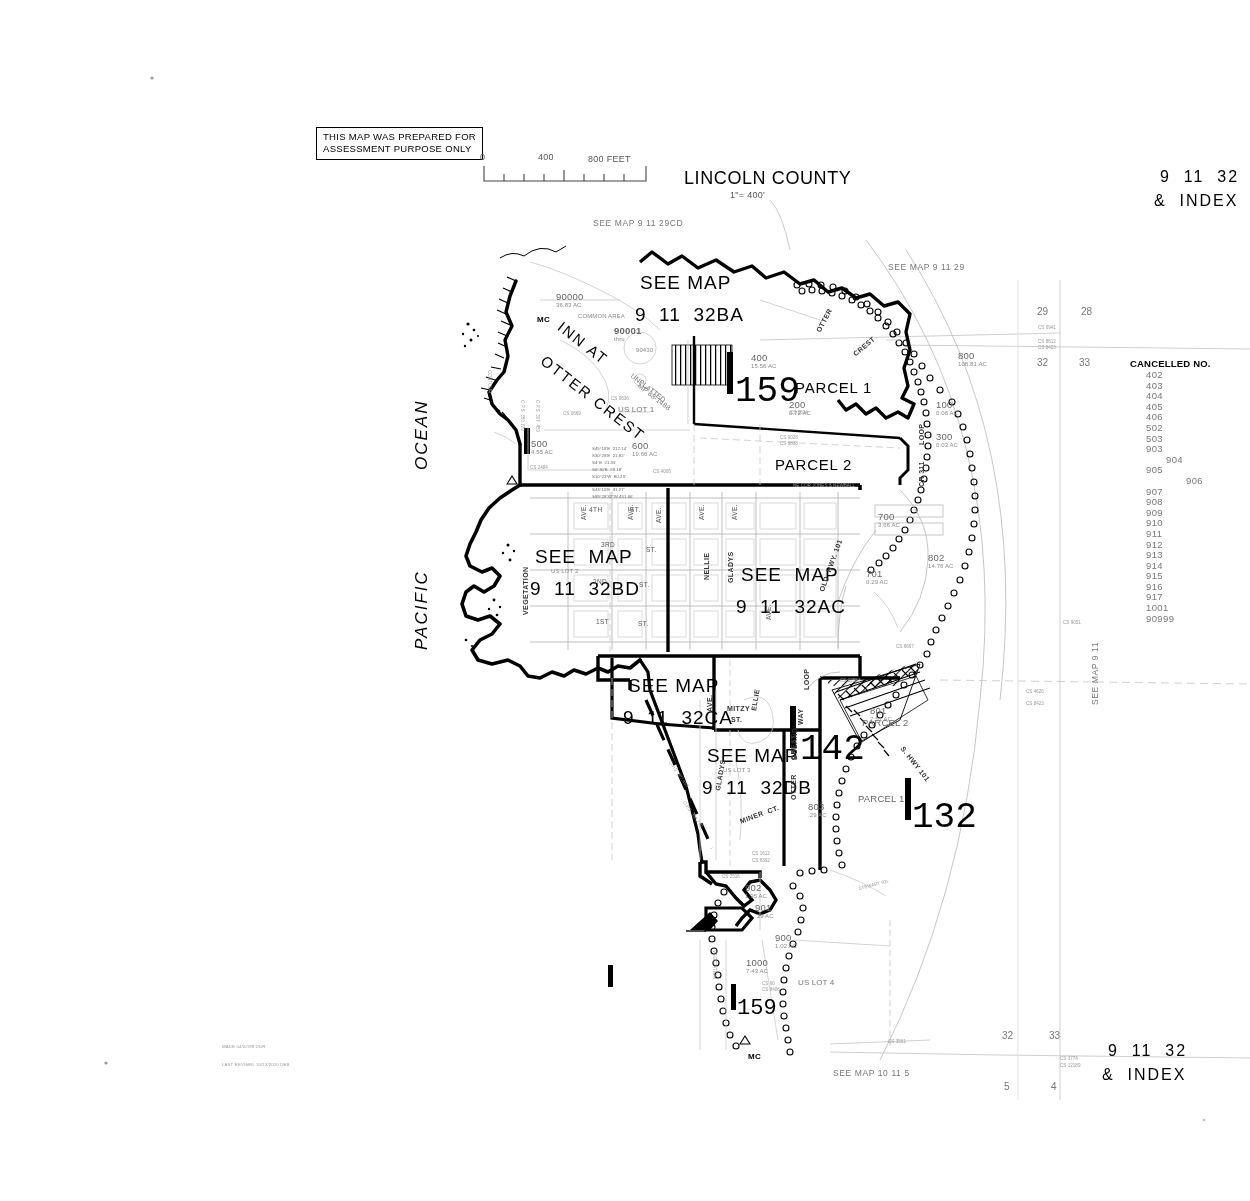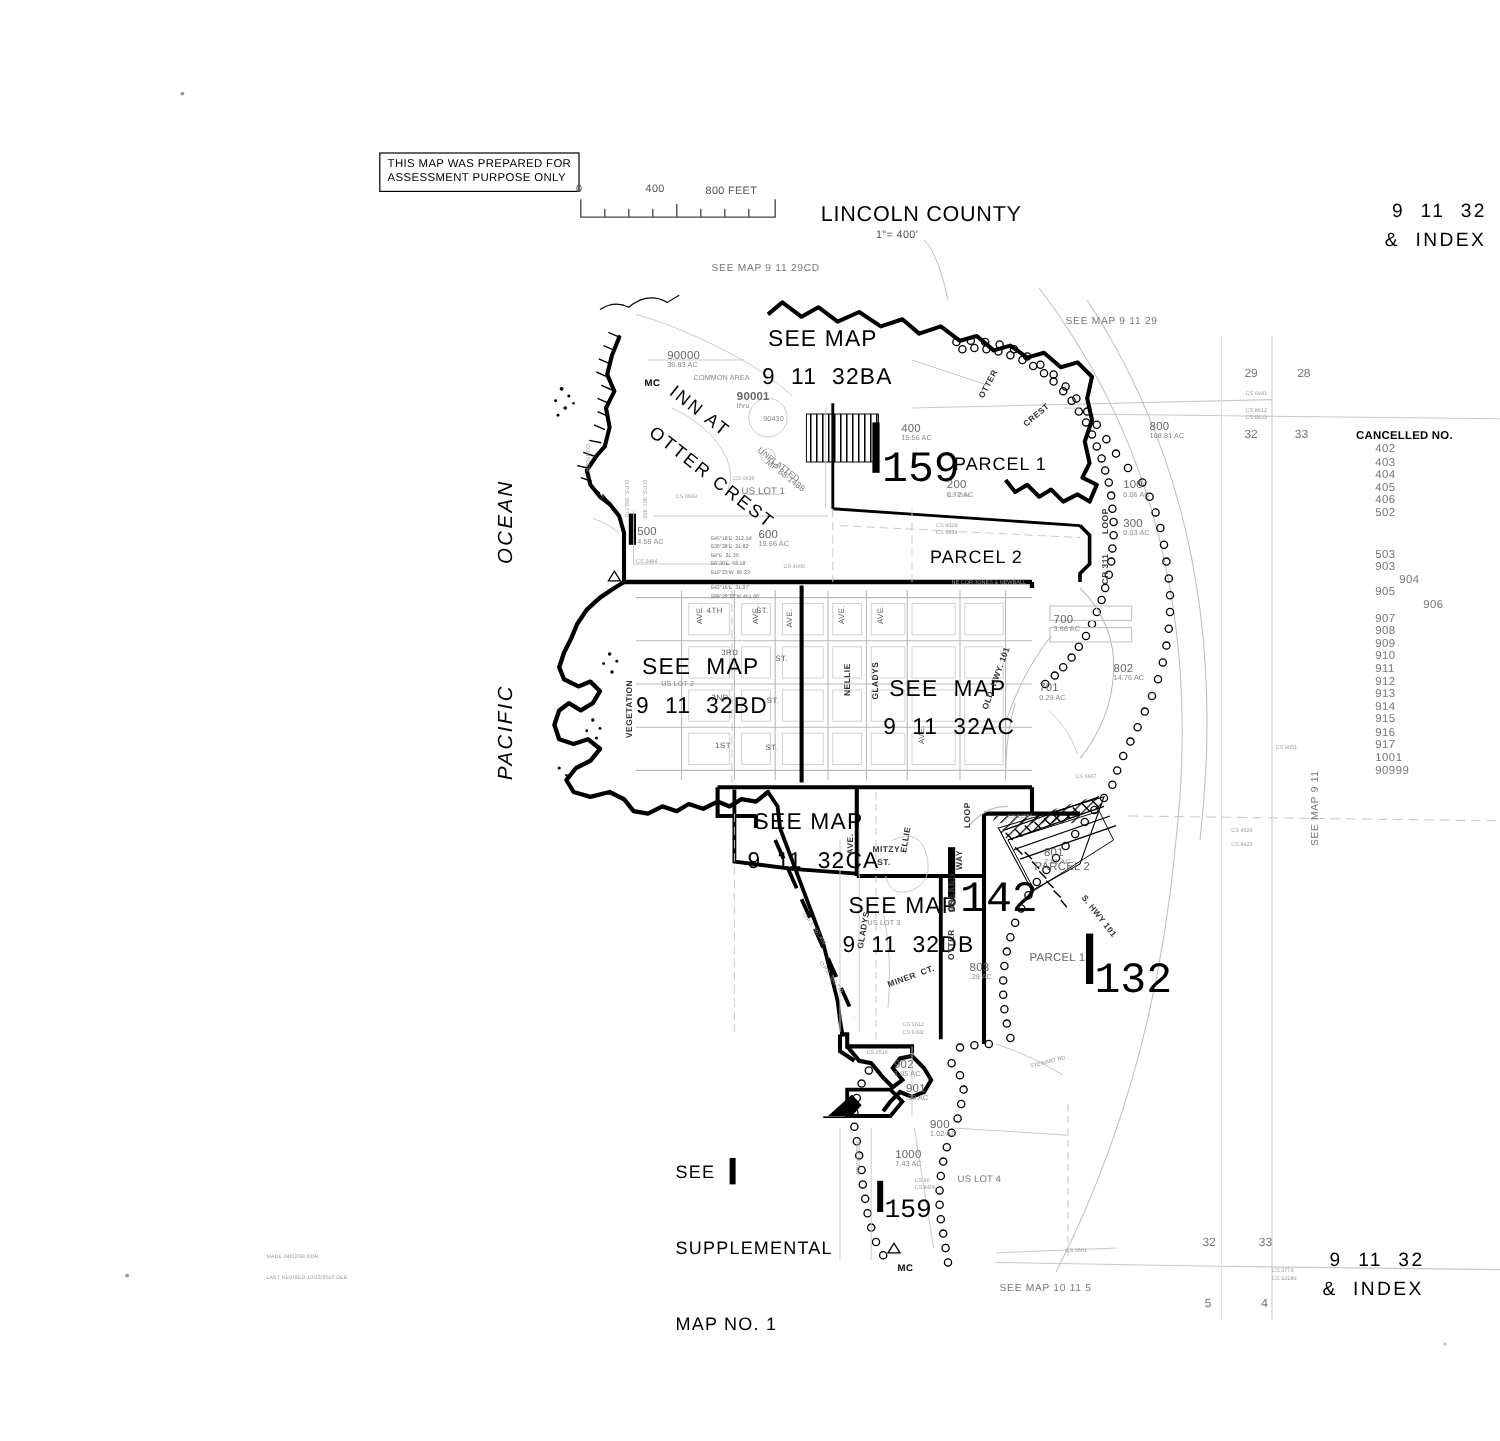--- a/index.html
+++ b/index.html
@@ -485,21 +485,21 @@
 <div class="txt t-corner" style="left:1102px;top:1066px;">&amp;  INDEX</div>
 
 <div class="txt t-cancel-h" style="left:1130px;top:358px;">CANCELLED NO.</div>
 <div id="cancelled-list" style="position:absolute;left:1146px;top:370px;">
       <div class="t-cancel" style="line-height: 10.6px;">402</div>
       <div class="t-cancel" style="line-height: 10.6px;">403</div>
       <div class="t-cancel" style="line-height: 10.6px;">404</div>
       <div class="t-cancel" style="line-height: 10.6px;">405</div>
       <div class="t-cancel" style="line-height: 10.6px;">406</div>
       <div class="t-cancel" style="line-height: 10.6px;">502</div>
-      <div class="t-cancel" style="line-height: 10.6px; margin-top: 24px;">503</div>
+      <div class="t-cancel" style="line-height: 10.6px;">503</div>
       <div class="t-cancel" style="line-height: 10.6px;">903</div>
       <div class="t-cancel" style="line-height: 10.6px; text-align: center;">904</div>
       <div class="t-cancel" style="line-height: 10.6px;">905</div>
       <div class="t-cancel" style="line-height: 10.6px; margin-left: 40px;">906</div>
       <div class="t-cancel" style="line-height: 10.6px;">907</div>
       <div class="t-cancel" style="line-height: 10.6px;">908</div>
       <div class="t-cancel" style="line-height: 10.6px;">909</div>
       <div class="t-cancel" style="line-height: 10.6px;">910</div>
       <div class="t-cancel" style="line-height: 10.6px;">911</div>
       <div class="t-cancel" style="line-height: 10.6px;">912</div>
@@ -661,24 +661,19 @@
       <div class="txt t-xtiny" style="left: 793px; top: 483px;">NE COR JONES &amp; NEWBALL</div>
       <div class="txt t-xtiny" style="left: 525px; top: 400px; transform-origin: 0px 0px; transform: rotate(90deg);">O.P.S. 350,770</div>
       <div class="txt t-xtiny" style="left: 540px; top: 400px; transform-origin: 0px 0px; transform: rotate(90deg);">O.P.S. 307, 450</div>
       <div class="txt t-xtiny" style="left: 672px; top: 760px; transform-origin: 0px 0px; transform: rotate(55deg);">O.P.S. 307,450</div>
       <div class="txt t-xtiny" style="left: 686px; top: 800px; transform-origin: 0px 0px; transform: rotate(55deg);">O.P.S. 350,770</div>
       <div class="txt t-xtiny" style="left: 492px; top: 370px; transform-origin: 0px 0px; transform: rotate(90deg);">CONTOUR</div>
       <div class="txt t-xtiny" style="left: 717px; top: 950px; transform-origin: 0px 0px; transform: rotate(90deg);">VEGETATION</div>
       <div class="txt t-xtiny" style="left: 858px; top: 886px; transform-origin: 0px 0px; transform: rotate(-14deg);">STEWART RD.</div>
     </div>
 
-<div class="txt t-supp" style="left:563px;top:925px;">
-  <div>SEE</div>
-  <div>SUPPLEMENTAL</div>
-  <div>MAP NO. 1</div>
-</div>
 
 <div class="txt t-credit" style="left:222px;top:1032px;">
   <div>MADE 04/02/99 DDR</div>
   <div>LAST REVISED 10/13/2010 DEB</div>
 </div>
 
 </div>
 
 </body></html>

